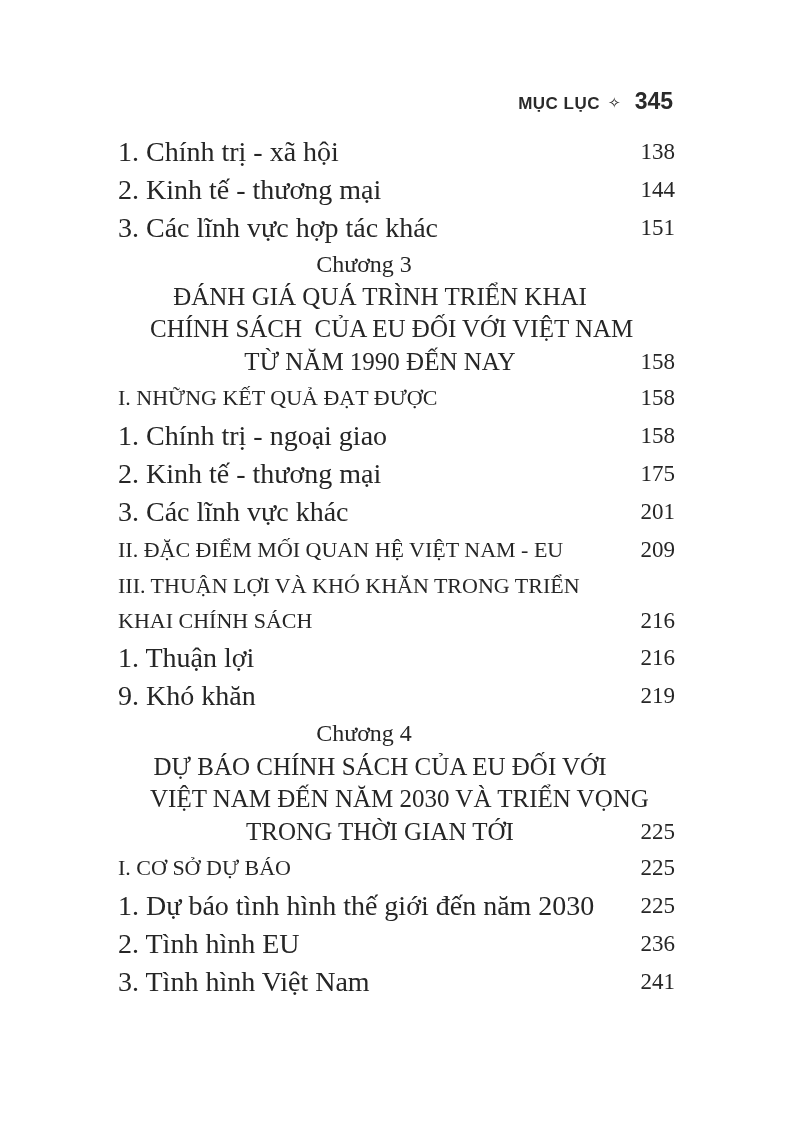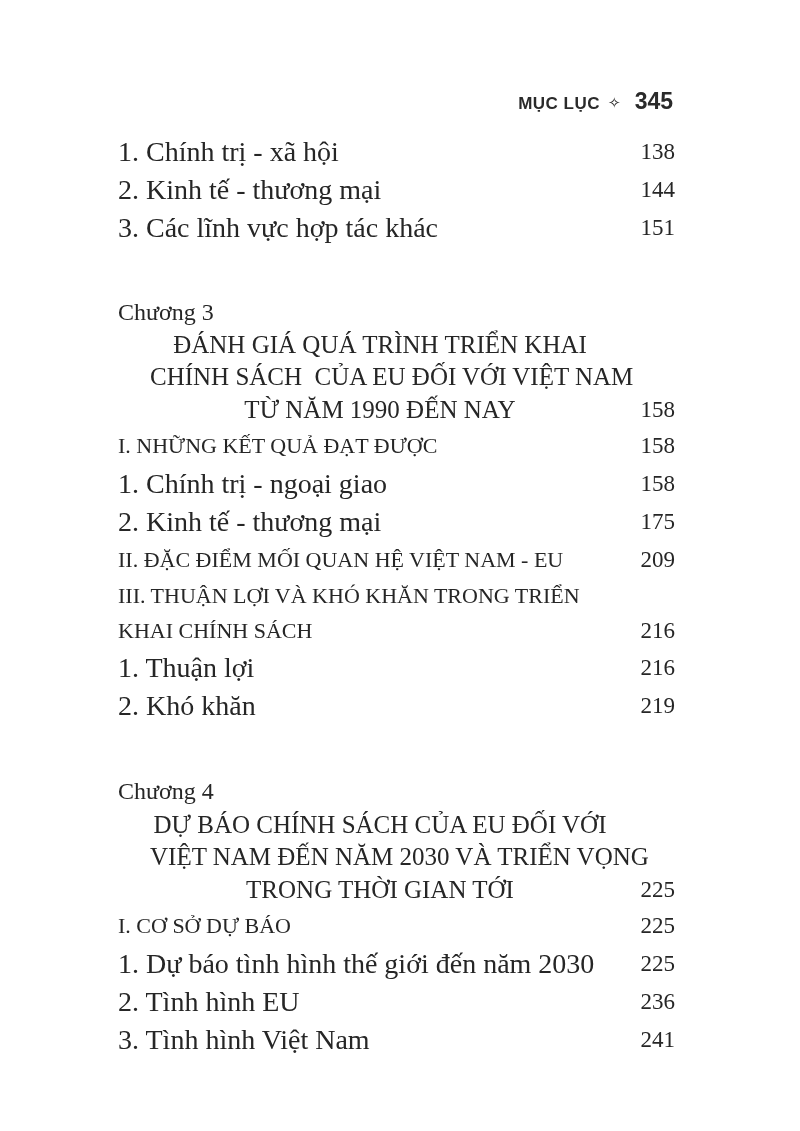--- a/index.html
+++ b/index.html
@@ -39,21 +39,21 @@
     overflow:visible;
   }
   .row .p{
     flex:0 0 65px;
     width:65px;
     text-align:right;
     font-size:23px;
   }
   .row.sec .t{font-size:22px;}
   .row.center .t{text-align:center;font-size:25px;margin-left:32px;}
-  .row.chapter-label{justify-content:flex-start;margin-top:48px;}
+  .row.chapter-label{justify-content:center;}
   .row.chapter-label .t{flex:0 0 auto;text-align:center;font-size:24px;margin-right:65px;}
   .h32{height:32px;}
   .h34{height:34px;}
   .h36{height:36px;}
 </style>
 </head>
 <body>
 
 <div class="page">
 
@@ -99,38 +99,42 @@
       <span class="p">158</span>
     </div>
     <div class="row">
       <span class="t">1. Chính trị - ngoại giao</span>
       <span class="p">158</span>
     </div>
     <div class="row">
       <span class="t">2. Kinh tế - thương mại</span>
       <span class="p">175</span>
     </div>
+    <div class="row">
+      <span class="t">3. Các lĩnh vực khác</span>
+      <span class="p">201</span>
+    </div>
     <div class="row sec">
       <span class="t">II. ĐẶC ĐIỂM MỐI QUAN HỆ VIỆT NAM - EU</span>
       <span class="p">209</span>
     </div>
     <div class="row sec h34">
       <span class="t">III. THUẬN LỢI VÀ KHÓ KHĂN TRONG TRIỂN</span>
       <span class="p"></span>
     </div>
     <div class="row sec h36">
       <span class="t">KHAI CHÍNH SÁCH</span>
       <span class="p">216</span>
     </div>
     <div class="row">
       <span class="t">1. Thuận lợi</span>
       <span class="p">216</span>
     </div>
     <div class="row">
-      <span class="t">2. Khó khăn</span>
+      <span class="t">9. Khó khăn</span>
       <span class="p">219</span>
     </div>
 
     <div class="row chapter-label h36">
       <span class="t">Chương 4</span>
     </div>
     <div class="row center h32">
       <span class="t">DỰ BÁO CHÍNH SÁCH CỦA EU ĐỐI VỚI</span>
       <span class="p"></span>
     </div>

